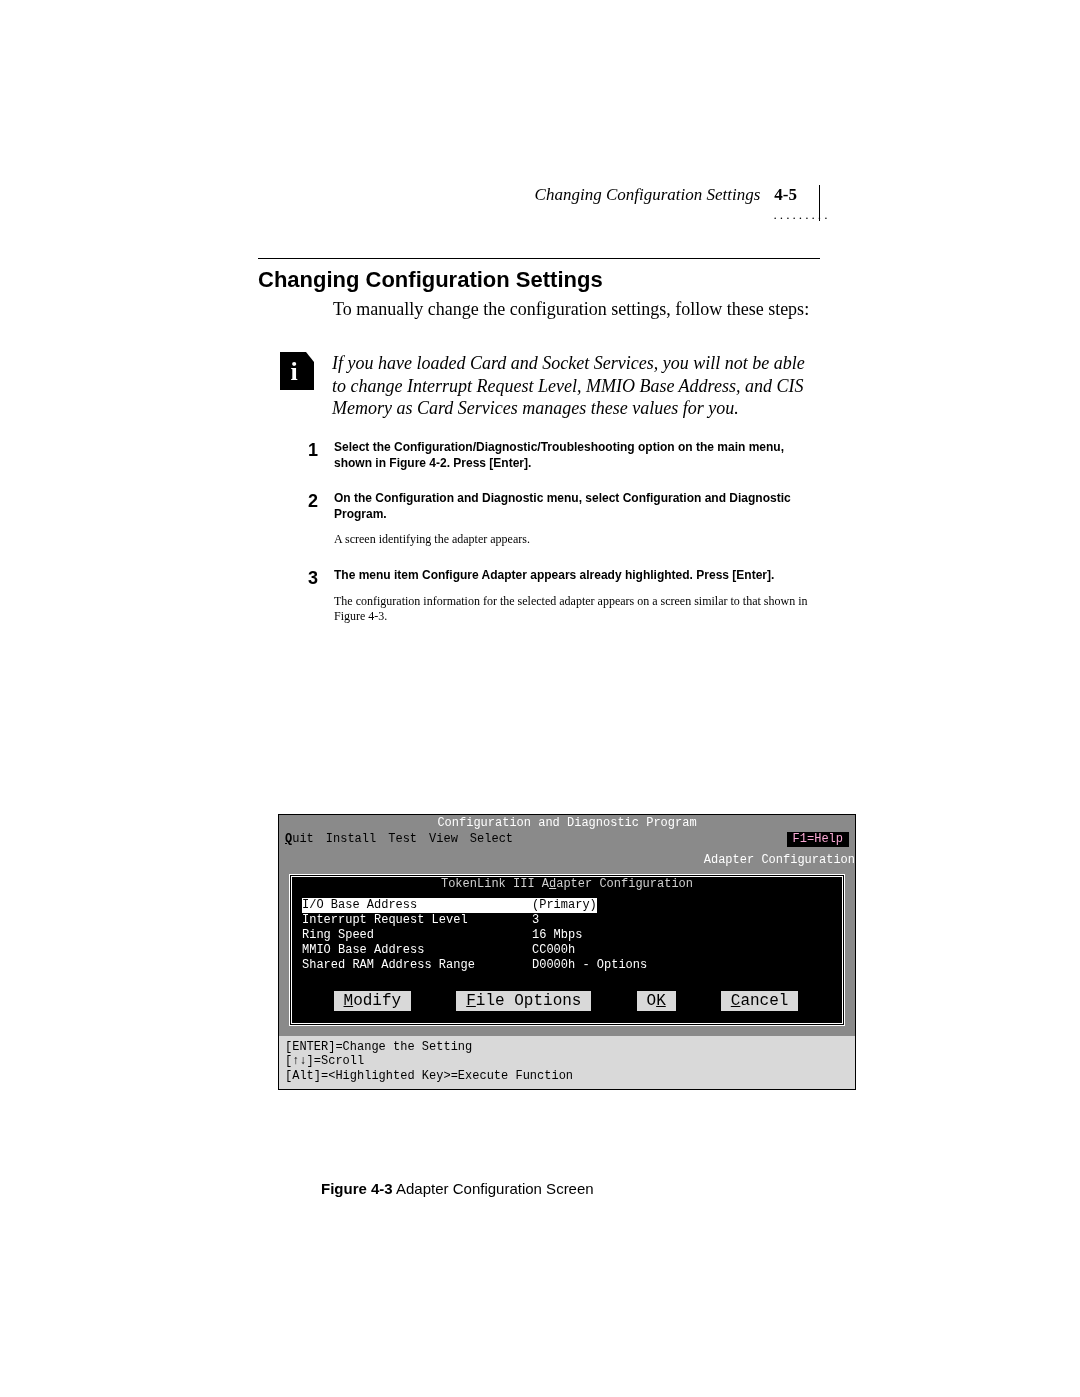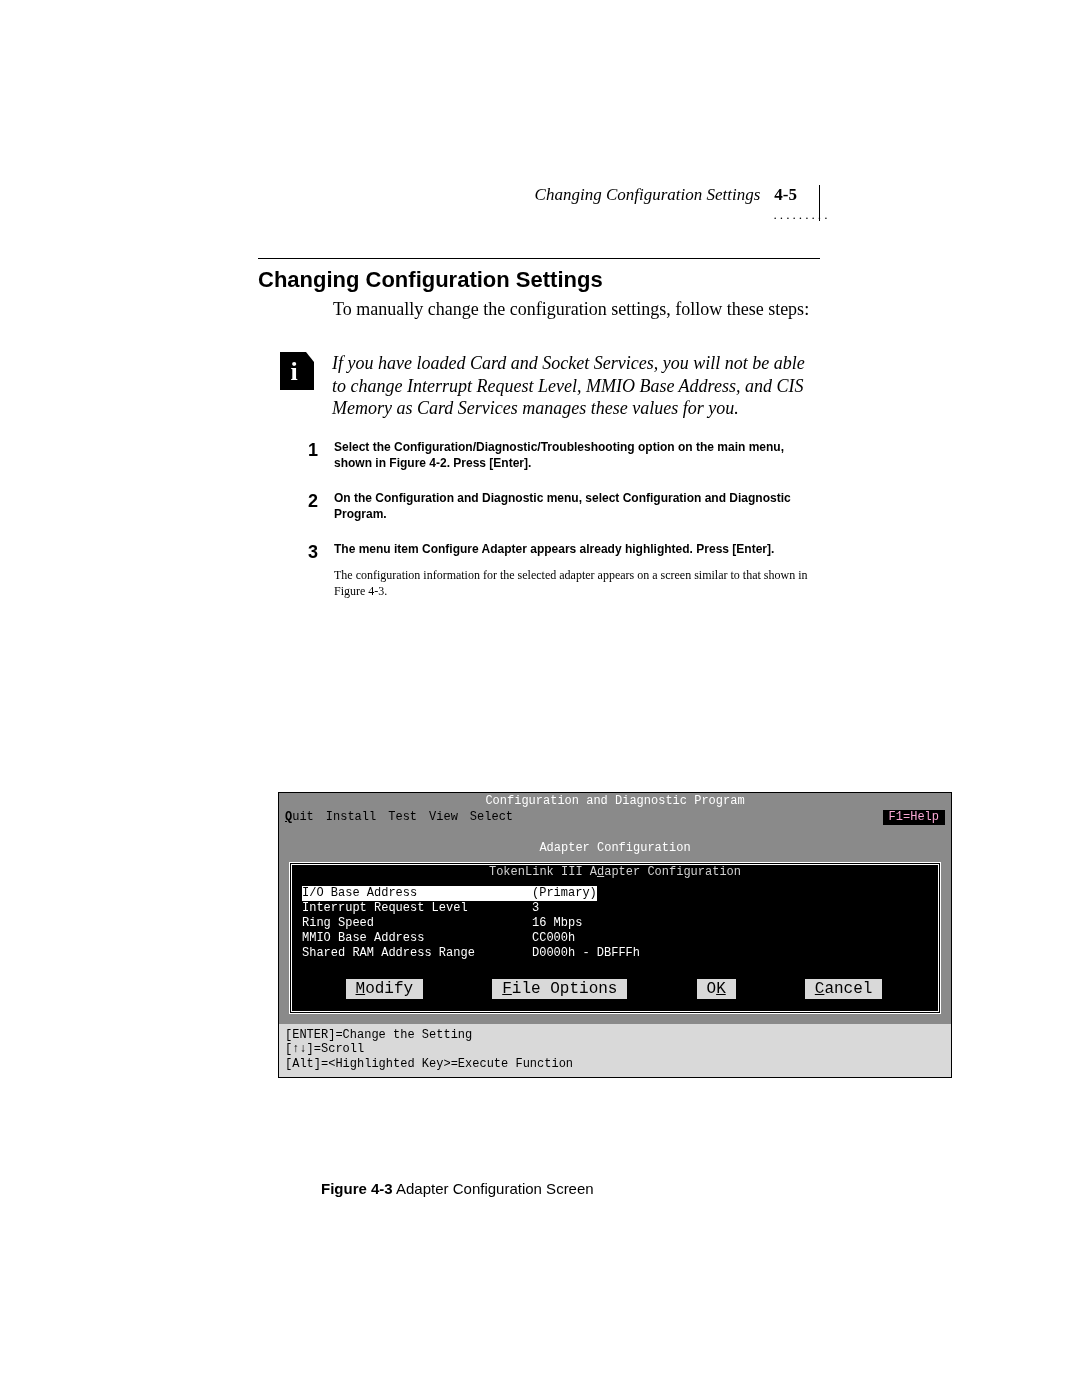--- a/index.html
+++ b/index.html
@@ -128,22 +128,22 @@
   ol.steps .step-body p {
     margin: 10px 0 0 0;
     font-family: Georgia, "Times New Roman", serif;
     font-weight: normal;
   }
 
   
   .term-wrap {
     position: absolute;
     left: 278px;
-    top: 792px;
-    width: 672px;
+    top: 814px;
+    width: 576px;
   }
   .term {
     width: 100%;
     background: #8a8a8a;
     border: 1px solid #000;
     font-family: "Courier New", monospace;
     font-size: 12px;
     line-height: 1.25;
   }
   .term .titlebar {
@@ -162,23 +162,23 @@
   .term .menubar .menu-left { display:flex; gap:12px; }
   .term .menubar .menu-left span { }
   .term .menubar .menu-left span b { text-decoration: underline; }
   .term .menubar .help {
     margin-left: auto;
     background: #000;
     color: #f9a8d4;
     padding: 0 6px;
   }
   .term .subtitle {
-    text-align: center;
+    text-align: right;
     color: #fff;
-    margin-top: 16px;
+    margin-top: 6px;
   }
   .term .innerbox {
     margin: 6px 10px 10px 10px;
     border: 3px double #fff;
     background: #000;
     color: #fff;
     padding: 6px 10px 50px 10px;
     position: relative;
   }
   .term .innerbox .innertitle {
@@ -259,20 +259,21 @@
     <li>
       <span class="num">1</span>
       <div class="step-body">
         <span class="b">Select the Configuration/Diagnostic/Troubleshooting option on the main menu, shown in Figure 4-2. Press [Enter].</span>
       </div>
     </li>
     <li>
       <span class="num">2</span>
       <div class="step-body">
         <span class="b">On the Configuration and Diagnostic menu, select Configuration and Diagnostic Program.</span>
+        <p>A screen identifying the adapter appears.</p>
       </div>
     </li>
     <li>
       <span class="num">3</span>
       <div class="step-body">
         <span class="b">The menu item Configure Adapter appears already highlighted. Press [Enter].</span>
         <p>The configuration information for the selected adapter appears on a screen similar to that shown in Figure 4-3.</p>
       </div>
     </li>
   </ol>
@@ -301,21 +302,21 @@
         <div class="cfg-row">
           <span class="k">Interrupt Request Level</span><span class="v">3</span>
         </div>
         <div class="cfg-row">
           <span class="k">Ring Speed</span><span class="v">16 Mbps</span>
         </div>
         <div class="cfg-row">
           <span class="k">MMIO Base Address</span><span class="v">CC000h</span>
         </div>
         <div class="cfg-row">
-          <span class="k">Shared RAM Address Range</span><span class="v">D0000h - DBFFFh</span>
+          <span class="k">Shared RAM Address Range</span><span class="v">D0000h - Options</span>
         </div>
         <div class="buttons">
           <span class="tb"><u>M</u><span>odify</span></span>
           <span class="tb"><u>F</u><span>ile Options</span></span>
           <span class="tb"><span>O</span><u>K</u></span>
           <span class="tb"><u>C</u><span>ancel</span></span>
         </div>
       </div>
       <div class="footer">
         <div>[ENTER]=Change the Setting</div>

